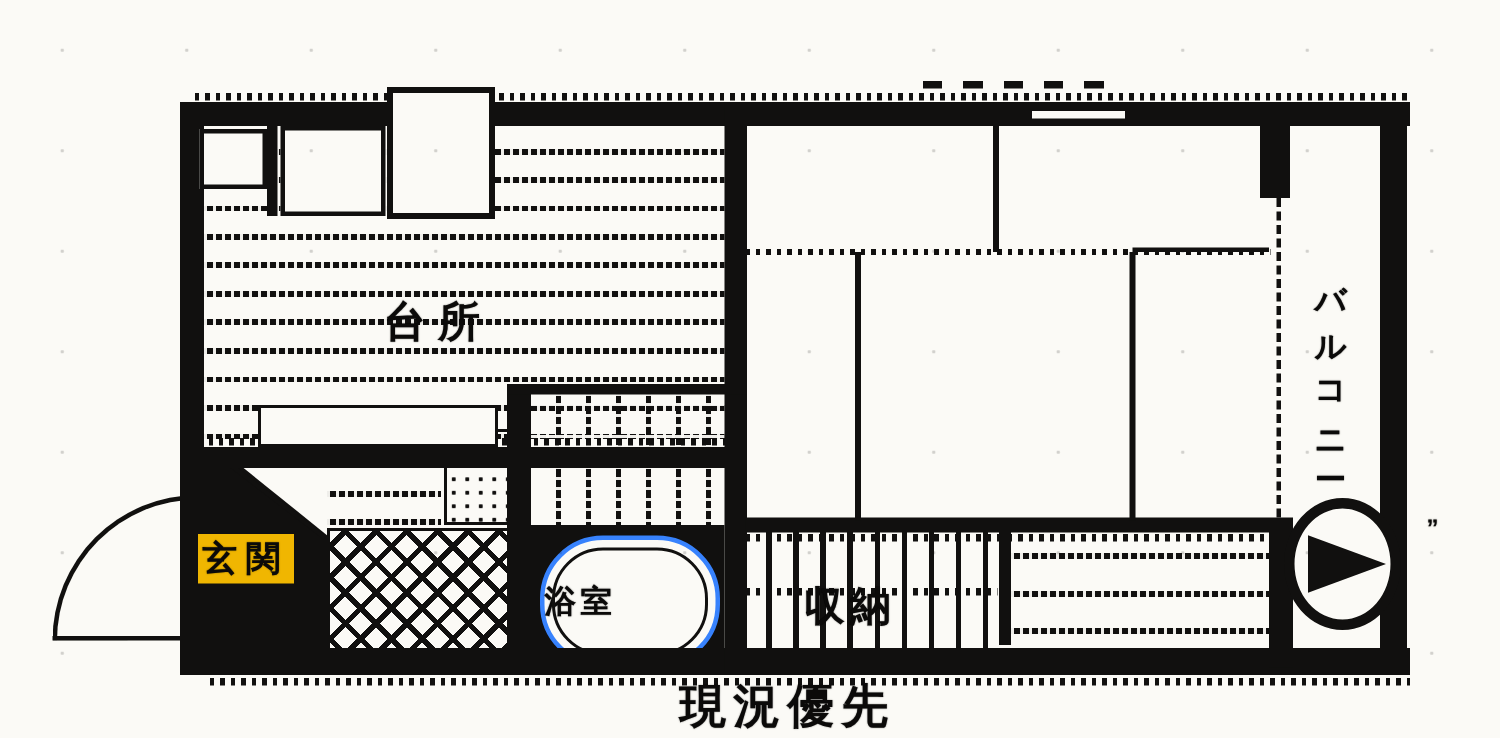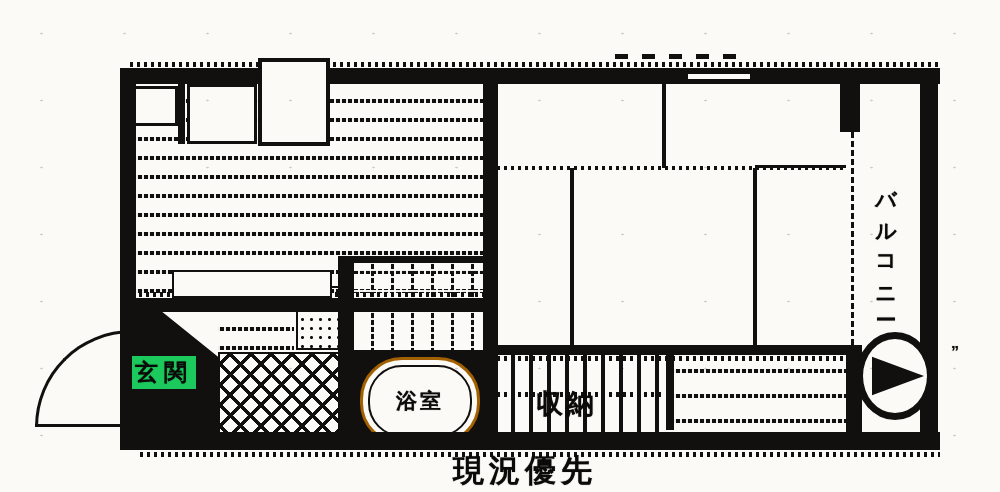--- a/index.html
+++ b/index.html
@@ -38,22 +38,22 @@
   .dots{position:absolute;background-image:radial-gradient(#171615 1.3px, transparent 1.6px);
       background-size:9px 9px;border:2px solid #171615;box-sizing:border-box;}
   .lbl{position:absolute;font-weight:bold;color:#121110;white-space:nowrap;
       text-shadow:0 0 1px rgba(0,0,0,.55);}
   .porch{position:absolute;background:#171615;
       clip-path:polygon(0 0,14% 0,100% 43%,100% 100%,0 100%);}
   .arc{position:absolute;border:3px solid #171615;border-right:none;border-bottom:none;
       border-radius:100% 0 0 0;box-sizing:border-box;}
   .dashv{position:absolute;border-left:3px dashed #171615;}
   .dashh{position:absolute;border-top:2px dashed #171615;}
-  .tub{position:absolute;background:#f4f3ef;border:3px solid #a16207;border-radius:42px;
-      display:flex;align-items:center;justify-content:center;}
+  .tub{position:absolute;background:#f4f3ef;border:3px solid #3b82f6;border-radius:42px;
+      display:flex;align-items:center;}
   .tub::before{content:"";position:absolute;inset:5px;border:2px solid #171615;border-radius:34px;}
   .nring{position:absolute;border:7px solid #171615;border-radius:50%;box-sizing:border-box;background:#f4f3ef;}
   .ntri{position:absolute;background:#171615;clip-path:polygon(0 10%,0 90%,100% 50%);}
 </style>
 </head>
 <body>
 
 <div id="plan">
 
   <div class="plank-h" style="left:136px;top:84px;width:347px;height:216px;"></div>
@@ -105,19 +105,20 @@
   <div class="line" style="left:755px;top:165px;width:91px;height:3px;"></div>
 
   <div class="box" style="left:133px;top:86px;width:45px;height:40px;"></div>
   <div class="box" style="left:187px;top:84px;width:70px;height:60px;"></div>
   <div class="box" style="left:258px;top:58px;width:72px;height:88px;border-width:4px;"></div>
   <div class="box" style="left:172px;top:270px;width:160px;height:28px;border-width:2px;"></div>
 
   <div class="nring" style="left:856px;top:332px;width:78px;height:88px;"></div>
   <div class="ntri" style="left:872px;top:352px;width:52px;height:48px;"></div>
 
+  <div class="lbl" style="left:256px;top:196px;font-size:28px;letter-spacing:8px;">台所</div>
   <div class="lbl" style="left:536px;top:386px;font-size:27px;letter-spacing:4px;">収納</div>
-  <div class="lbl" style="left:132px;top:356px;font-size:23px;letter-spacing:6px;background:#22c55e;padding:1px 3px;">玄関</div>
+  <div class="lbl" style="left:132px;top:356px;font-size:23px;letter-spacing:6px;background:#eab308;padding:1px 3px;">玄関</div>
   <div class="lbl" style="left:872px;top:176px;font-size:21px;letter-spacing:9px;writing-mode:vertical-rl;">バルコニー</div>
   <div class="lbl" style="left:432px;top:450px;font-size:31px;letter-spacing:5px;margin-left:21px;">現況優先</div>
   <div class="lbl" style="left:951px;top:344px;font-size:16px;">”</div>
 
 </div>
 
 </body></html>

